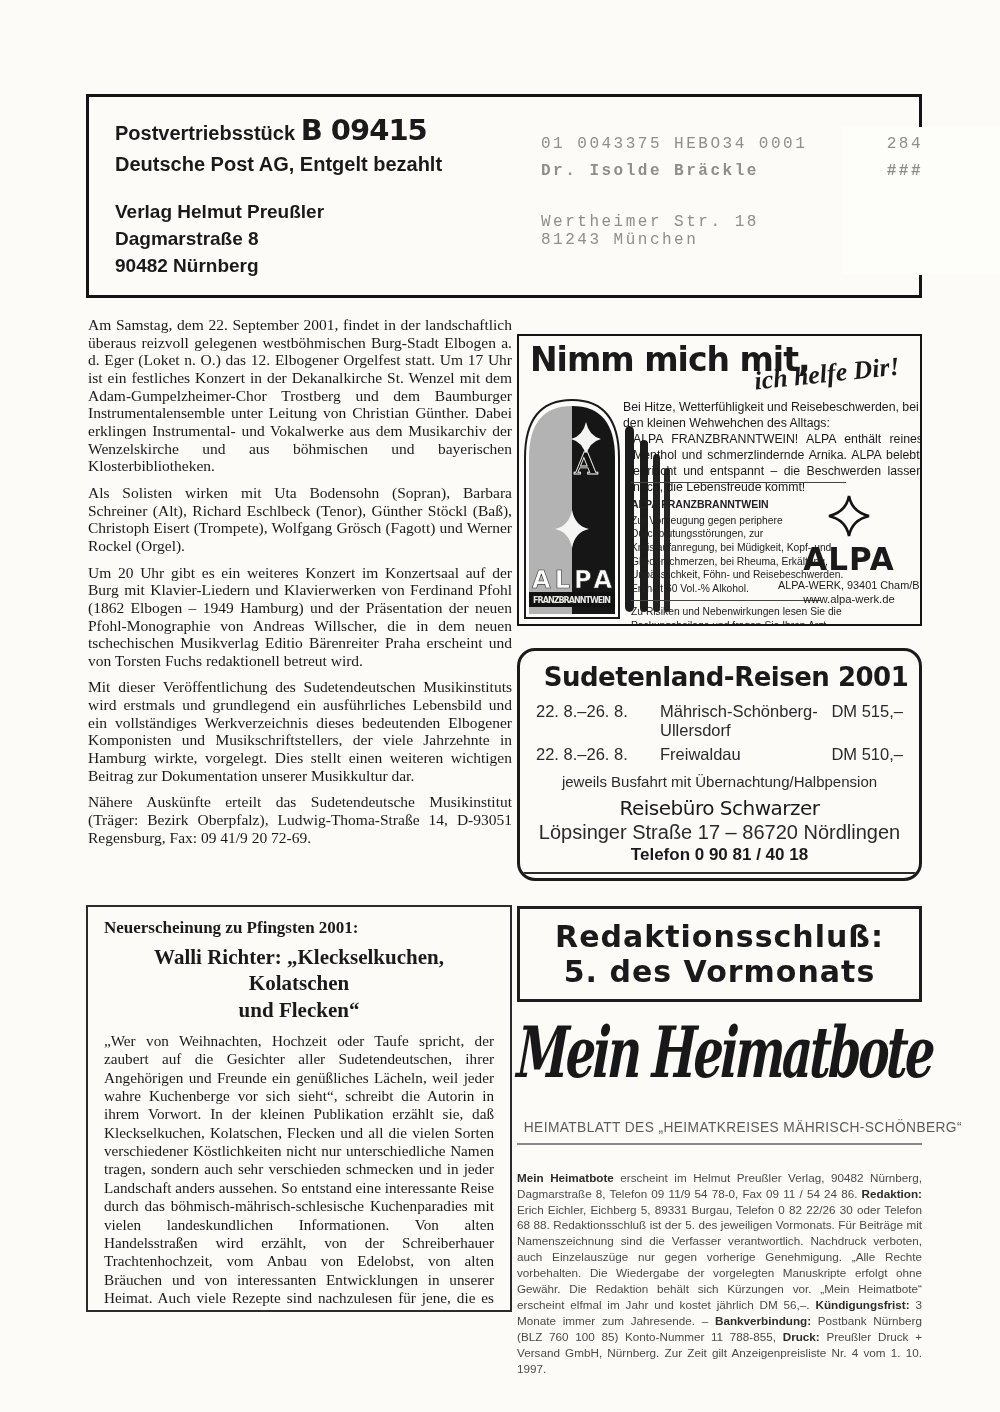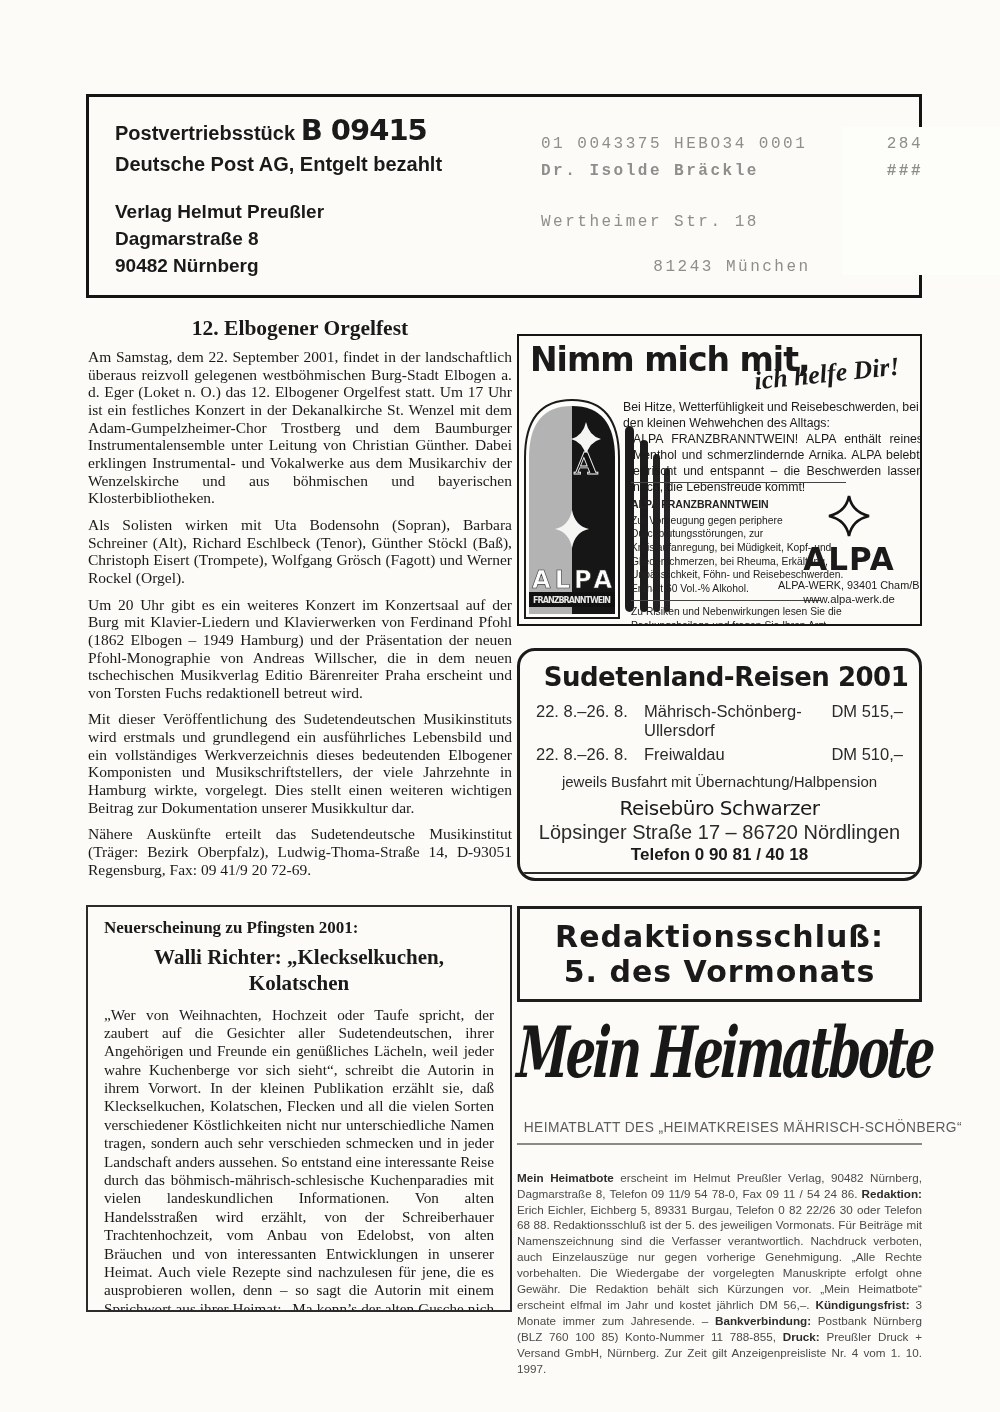--- a/index.html
+++ b/index.html
@@ -11,21 +11,21 @@
   .label-overlay{position:absolute;left:753px;top:30px;width:300px;height:148px;background:#fdfdfa;}
   .permit{position:absolute;left:26px;top:16px;font-weight:bold;font-size:20px;}
   .permit .permit-no{font-size:29px;font-family:"DejaVu Sans",sans-serif;letter-spacing:-1px;}
   .postage{position:absolute;left:26px;top:56px;font-weight:bold;font-size:20px;}
   .sender{position:absolute;left:26px;top:102px;font-weight:bold;font-size:19px;line-height:1.42;}
   .recipient{position:absolute;left:452px;top:38px;width:382px;font-family:"Liberation Mono",monospace;
              font-size:16px;letter-spacing:2.5px;color:#8e8e8c;z-index:2;}
   .recipient .row{display:flex;justify-content:space-between;white-space:nowrap;}
   .recipient .gap1{margin-top:9px;font-weight:bold;}
   .recipient .gap2{margin-top:33px;}
-  .recipient .gap3{margin-top:27px;justify-content:center;}
+  .recipient .gap3{}
 
   
   .article{position:absolute;left:88px;top:316px;width:424px;font-family:"Liberation Serif",serif;}
   .article h1{margin:0 0 7px 0;text-align:center;font-size:21.5px;font-weight:bold;}
   .article p{margin:0 0 9px 0;font-size:15.5px;line-height:1.14;text-align:justify;}
 
   
   .alpa{position:absolute;left:517px;top:334px;width:405px;height:292px;border:2px solid #141414;box-sizing:border-box;overflow:hidden;}
   .alpa-head-bold{position:absolute;left:11px;top:4px;font-family:"DejaVu Sans",sans-serif;font-weight:bold;
                   font-size:33px;letter-spacing:-1px;}
@@ -45,21 +45,21 @@
   .fp-right .alpa-addr{font-size:11.3px;white-space:nowrap;transform:scaleX(0.96);margin-top:3px;}
   .fp-right .alpa-web{font-size:11.3px;margin-top:2px;}
 
   
   .travel{position:absolute;left:517px;top:648px;width:405px;height:233px;border:3px solid #1b1b1b;
           border-radius:18px;box-sizing:border-box;overflow:hidden;}
   .travel-title{text-align:center;margin-top:11px;font-family:"DejaVu Sans",sans-serif;font-weight:bold;font-size:26px;letter-spacing:-0.5px;padding-left:13px;}
   .trips{margin:10px 16px 0 16px;font-size:16.5px;color:#2a2a2a;}
   .trip{display:flex;margin-bottom:5px;}
   .trip .dates{width:108px;}
-  .trip .dest{flex:1;}
+  .trip .dest{flex:1;margin-left:16px;}
   .trip .price{width:80px;text-align:right;}
   .travel-note{text-align:center;font-size:15px;margin-top:9px;color:#2a2a2a;}
   .travel-agency{text-align:center;font-family:"DejaVu Sans",sans-serif;font-weight:normal;font-size:20px;margin-top:6px;letter-spacing:-0.5px;}
   .travel-addr{text-align:center;font-size:20px;margin-top:1px;color:#2a2a2a;}
   .travel-phone{text-align:center;font-weight:bold;font-size:17px;margin-top:1px;}
   .travel-footer{border-top:2px solid #2a2a2a;margin-top:7px;padding-top:5px;text-align:center;}
 
   
   .deadline{position:absolute;left:517px;top:906px;width:405px;height:96px;border:3px solid #1e1e1e;box-sizing:border-box;
             display:flex;flex-direction:column;justify-content:center;align-items:center;
@@ -116,21 +116,20 @@
       <div class="row gap2">
         <span>Wertheimer Str. 18</span>
       </div>
       <div class="row gap3">
         <span>81243 München</span>
       </div>
     </div>
   </div>
 
   <div class="article">
-    <h1>12. Elbogener Orgelfest</h1>
     <p>Am Samstag, dem 22. September 2001, findet in der landschaftlich überaus reizvoll gelegenen westböhmischen Burg-Stadt Elbogen a. d. Eger (Loket n. O.) das 12. Elbogener Orgelfest statt. Um 17 Uhr ist ein festliches Konzert in der Dekanalkirche St. Wenzel mit dem Adam-Gumpelzheimer-Chor Trostberg und dem Baumburger Instrumentalensemble unter Leitung von Christian Günther. Dabei erklingen Instrumental- und Vokalwerke aus dem Musikarchiv der Wenzelskirche und aus böhmischen und bayerischen Klosterbibliotheken.</p>
     <p>Als Solisten wirken mit Uta Bodensohn (Sopran), Barbara Schreiner (Alt), Richard Eschlbeck (Tenor), Günther Stöckl (Baß), Christoph Eisert (Trompete), Wolfgang Grösch (Fagott) und Werner Rockel (Orgel).</p>
     <p>Um 20 Uhr gibt es ein weiteres Konzert im Konzertsaal auf der Burg mit Klavier-Liedern und Klavierwerken von Ferdinand Pfohl (1862 Elbogen – 1949 Hamburg) und der Präsentation der neuen Pfohl-Monographie von Andreas Willscher, die in dem neuen tschechischen Musikverlag Editio Bärenreiter Praha erscheint und von Torsten Fuchs redaktionell betreut wird.</p>
     <p>Mit dieser Veröffentlichung des Sudetendeutschen Musikinstituts wird erstmals und grundlegend ein ausführliches Lebensbild und ein vollständiges Werkverzeichnis dieses bedeutenden Elbogener Komponisten und Musikschriftstellers, der viele Jahrzehnte in Hamburg wirkte, vorgelegt. Dies stellt einen weiteren wichtigen Beitrag zur Dokumentation unserer Musikkultur dar.</p>
     <p>Nähere Auskünfte erteilt das Sudetendeutsche Musikinstitut (Träger: Bezirk Oberpfalz), Ludwig-Thoma-Straße 14, D-93051 Regensburg, Fax: 09 41/9 20 72-69.</p>
   </div>
 
   <div class="alpa">
     <div class="alpa-head-bold">Nimm mich mit,</div>
     <div class="alpa-head-script">ich helfe Dir!</div>
@@ -223,17 +222,18 @@
   </div>
 
   <p class="imprint">
     <span class="b">Mein Heimatbote</span><span> erscheint im Helmut Preußler Verlag, 90482 Nürnberg, Dagmarstraße 8, Telefon 09 11/9 54 78-0, Fax 09 11 / 54 24 86. </span><span class="b">Redaktion:</span><span> Erich Eichler, Eichberg 5, 89331 Burgau, Telefon 0 82 22/26 30 oder Telefon 68 88. Redaktionsschluß ist der 5. des jeweiligen Vormonats. Für Beiträge mit Namenszeichnung sind die Verfasser verantwortlich. Nachdruck verboten, auch Einzelauszüge nur gegen vorherige Genehmigung. „Alle Rechte vorbehalten. Die Wiedergabe der vorgelegten Manuskripte erfolgt ohne Gewähr. Die Redaktion behält sich Kürzungen vor. „Mein Heimatbote“ erscheint elfmal im Jahr und kostet jährlich DM 56,–. </span><span class="b">Kündigungsfrist:</span><span> 3 Monate immer zum Jahresende. – </span><span class="b">Bankverbindung:</span><span> Postbank Nürnberg (BLZ 760 100 85) Konto-Nummer 11 788-855, </span><span class="b">Druck:</span><span> Preußler Druck + Versand GmbH, Nürnberg. Zur Zeit gilt Anzeigenpreisliste Nr. 4 vom 1. 10. 1997.</span>
   </p>
 
   <div class="book">
     <div class="book-kicker">Neuerscheinung zu Pfingsten 2001:</div>
     <div class="book-title">
       <div>Walli Richter: „Kleckselkuchen, Kolatschen</div>
+      <div>und Flecken“</div>
     </div>
     <p class="book-body">„Wer von Weihnachten, Hochzeit oder Taufe spricht, der zaubert auf die Gesichter aller Sudetendeutschen, ihrer Angehörigen und Freunde ein genüßliches Lächeln, weil jeder wahre Kuchenberge vor sich sieht“, schreibt die Autorin in ihrem Vorwort. In der kleinen Publikation erzählt sie, daß Kleckselkuchen, Kolatschen, Flecken und all die vielen Sorten verschiedener Köstlichkeiten nicht nur unterschiedliche Namen tragen, sondern auch sehr verschieden schmecken und in jeder Landschaft anders aussehen. So entstand eine interessante Reise durch das böhmisch-mährisch-schlesische Kuchenparadies mit vielen landeskundlichen Informationen. Von alten Handelsstraßen wird erzählt, von der Schreiberhauer Trachtenhochzeit, vom Anbau von Edelobst, von alten Bräuchen und von interessanten Entwicklungen in unserer Heimat. Auch viele Rezepte sind nachzulesen für jene, die es ausprobieren wollen, denn – so sagt die Autorin mit einem Sprichwort aus ihrer Heimat: „Ma konn’s der alten Gusche nich gut genugh machen!“</p>
   </div>
 
 </div>
 
 </body></html>

